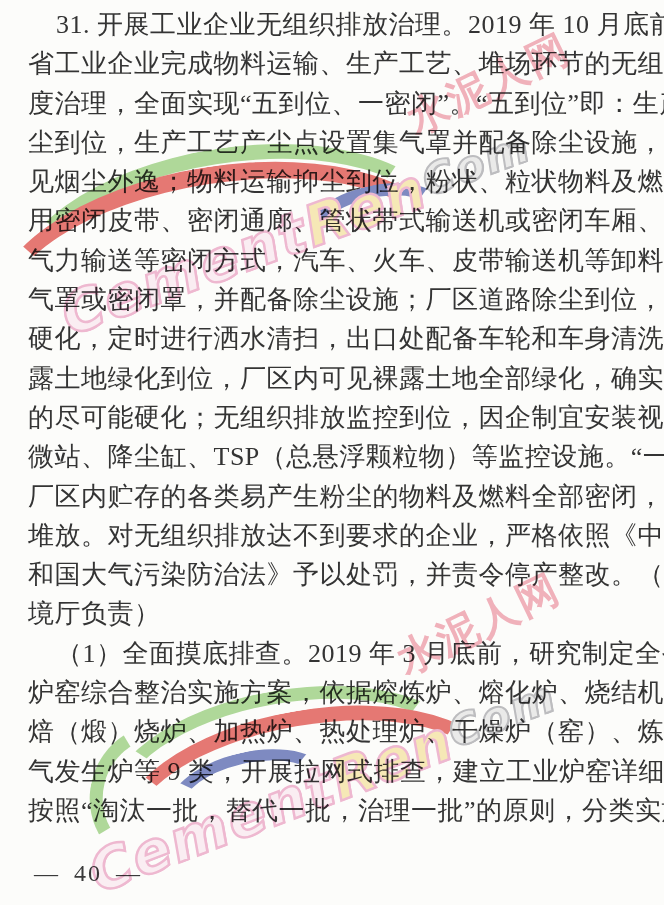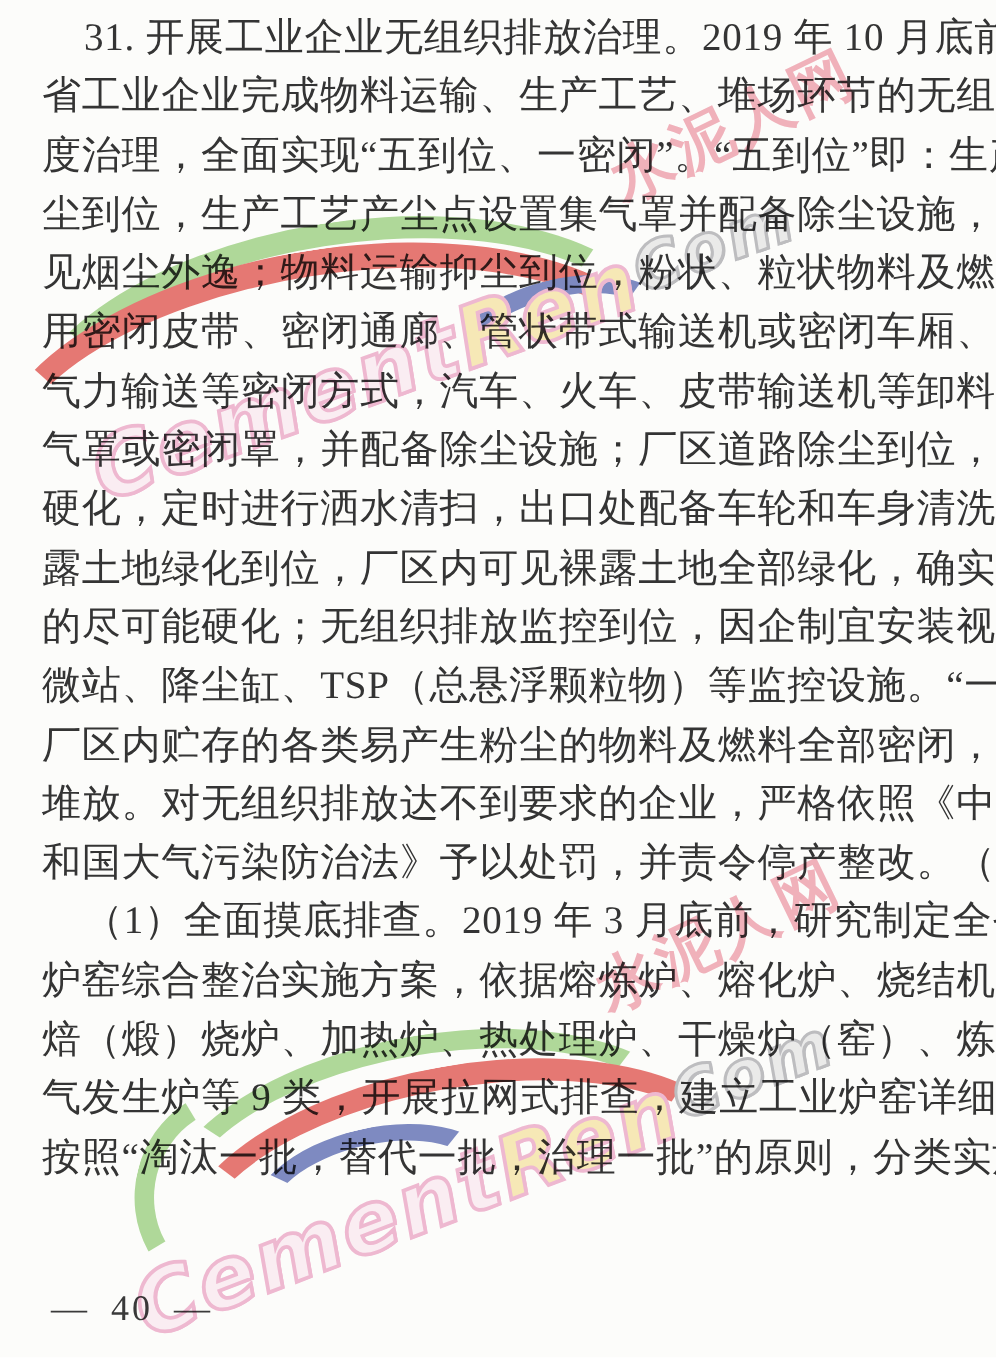--- a/index.html
+++ b/index.html
@@ -130,20 +130,21 @@
       <div class="doc-line">用密闭皮带、密闭通廊、管状带式输送机或密闭车厢、真空罐车、</div>
       <div class="doc-line">气力输送等密闭方式，汽车、火车、皮带输送机等卸料点设置集</div>
       <div class="doc-line">气罩或密闭罩，并配备除尘设施；厂区道路除尘到位，路面实施</div>
       <div class="doc-line">硬化，定时进行洒水清扫，出口处配备车轮和车身清洗装置；裸</div>
       <div class="doc-line">露土地绿化到位，厂区内可见裸露土地全部绿化，确实不能绿化</div>
       <div class="doc-line">的尽可能硬化；无组织排放监控到位，因企制宜安装视频、空气</div>
       <div class="doc-line">微站、降尘缸、TSP（总悬浮颗粒物）等监控设施。“一密闭”即：</div>
       <div class="doc-line">厂区内贮存的各类易产生粉尘的物料及燃料全部密闭，禁止露天</div>
       <div class="doc-line">堆放。对无组织排放达不到要求的企业，严格依照《中华人民共</div>
       <div class="doc-line">和国大气污染防治法》予以处罚，并责令停产整改。（省生态环</div>
+      <div class="doc-line nostretch">境厅负责）</div>
       <div class="doc-line indent">（1）全面摸底排查。2019 年 3 月底前，研究制定全省工业</div>
       <div class="doc-line">炉窑综合整治实施方案，依据熔炼炉、熔化炉、烧结机（炉）、</div>
       <div class="doc-line">焙（煅）烧炉、加热炉、热处理炉、干燥炉（窑）、炼焦炉、煤</div>
       <div class="doc-line">气发生炉等 9 类，开展拉网式排查，建立工业炉窑详细管理清单，</div>
       <div class="doc-line">按照“淘汰一批，替代一批，治理一批”的原则，分类实施提升整</div>
     </div>
 
   <div id="page-footer">— 40 —</div>
 
   <div class="wm" id="wm-upper">

